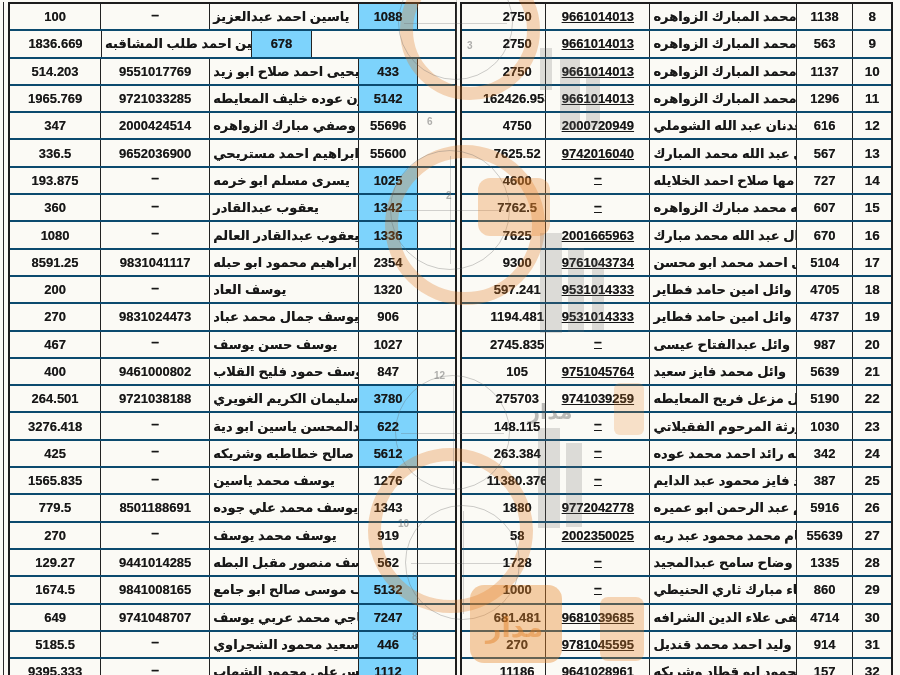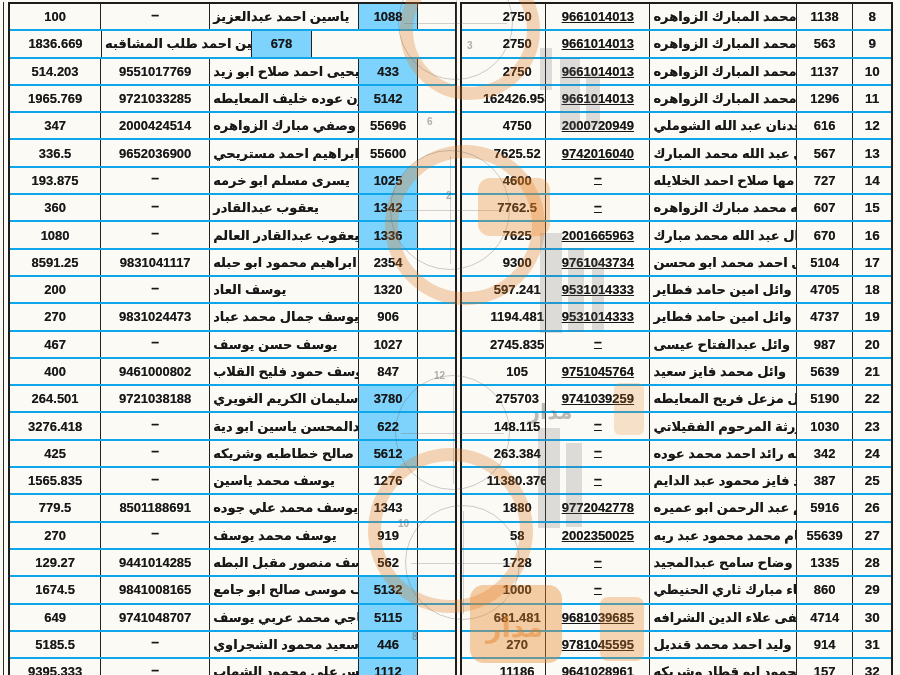--- a/index.html
+++ b/index.html
@@ -15,21 +15,21 @@
     border:2px solid #1d1d1d;border-bottom:none;
     background:transparent;z-index:2;
   }
   #left-table{left:8px;width:449px;}
   #right-table{left:460px;width:433px;}
   
   .dbl-line{position:absolute;left:3px;top:2px;bottom:0;width:0;
     border-left:1.5px solid #2a2a2a;z-index:2;}
   .row{
     display:flex;height:27.3px;box-sizing:border-box;
-    border-bottom:2px solid #0ea5e9;align-items:stretch;
+    border-bottom:2px solid #0c4a6e;align-items:stretch;
   }
   .cell{
     box-sizing:border-box;border-right:1.4px solid #222;
     display:flex;align-items:center;justify-content:center;
     font-weight:bold;color:#171717;font-size:13px;
     text-shadow:0 0 .4px rgba(0,0,0,.55);
     overflow:hidden;white-space:nowrap;
   }
   .cell:last-child{border-right:none;}
   .c-name{font-size:13px;justify-content:flex-end;padding:0 3px;letter-spacing:-.2px;}
@@ -240,21 +240,21 @@
         <div class="cell c-amount">1674.5</div>
         <div class="cell c-national">9841008165</div>
         <div class="cell c-name" dir="rtl">يوسف موسى صالح ابو جامع</div>
         <div class="cell c-id hl">5132</div>
         <div class="cell c-serial">63</div>
       </div>
       <div class="row">
         <div class="cell c-amount">649</div>
         <div class="cell c-national">9741048707</div>
         <div class="cell c-name" dir="rtl">يوسف ناجي محمد عربي يوسف</div>
-        <div class="cell c-id hl">5115</div>
+        <div class="cell c-id hl">7247</div>
         <div class="cell c-serial">64</div>
       </div>
       <div class="row">
         <div class="cell c-amount">5185.5</div>
         <div class="cell c-national dash">–</div>
         <div class="cell c-name" dir="rtl">يونس سعيد محمود الشجراوي</div>
         <div class="cell c-id hl">446</div>
         <div class="cell c-serial">65</div>
       </div>
       <div class="row">

